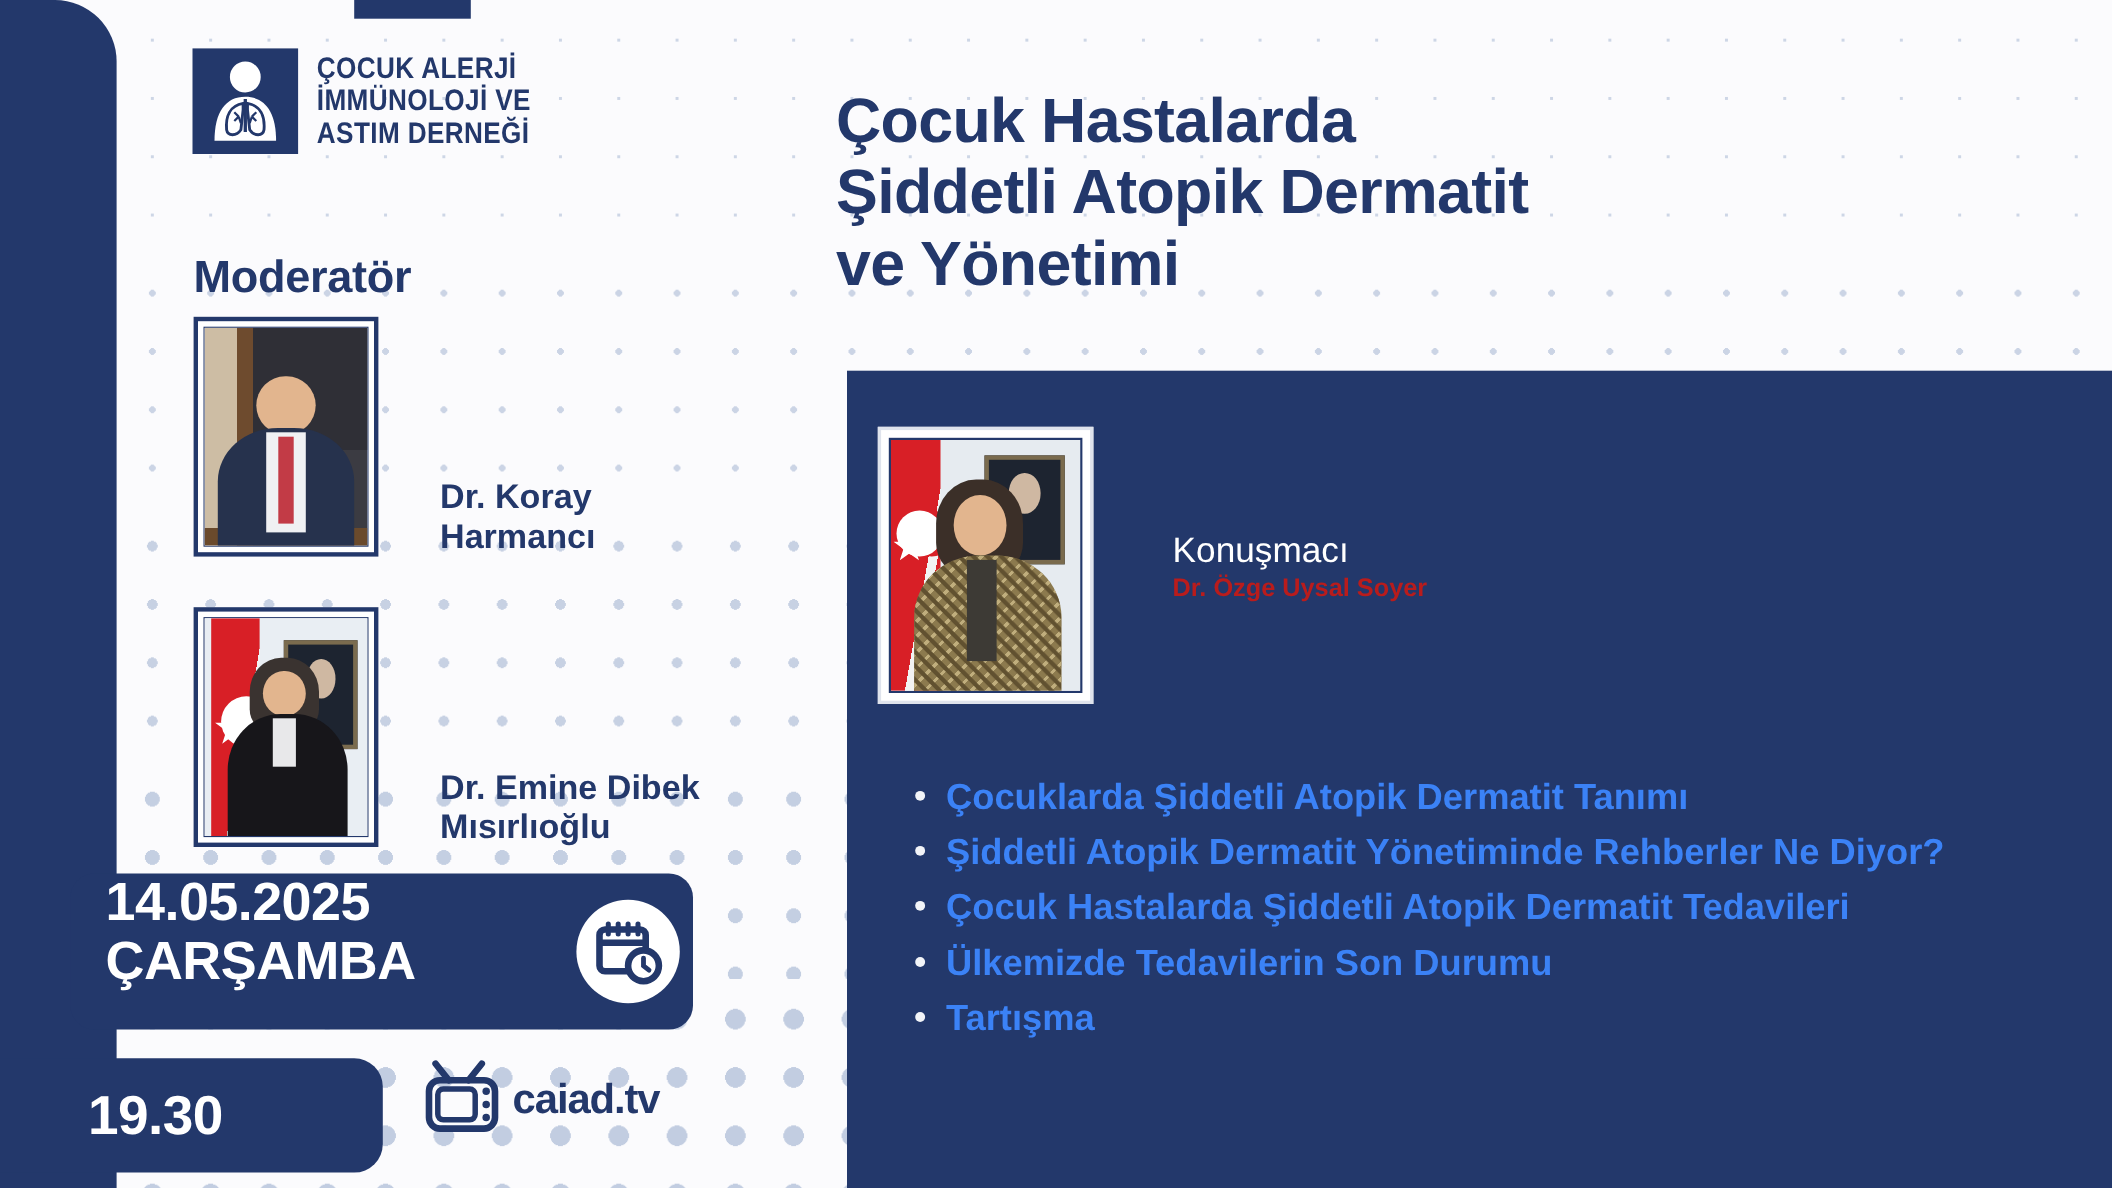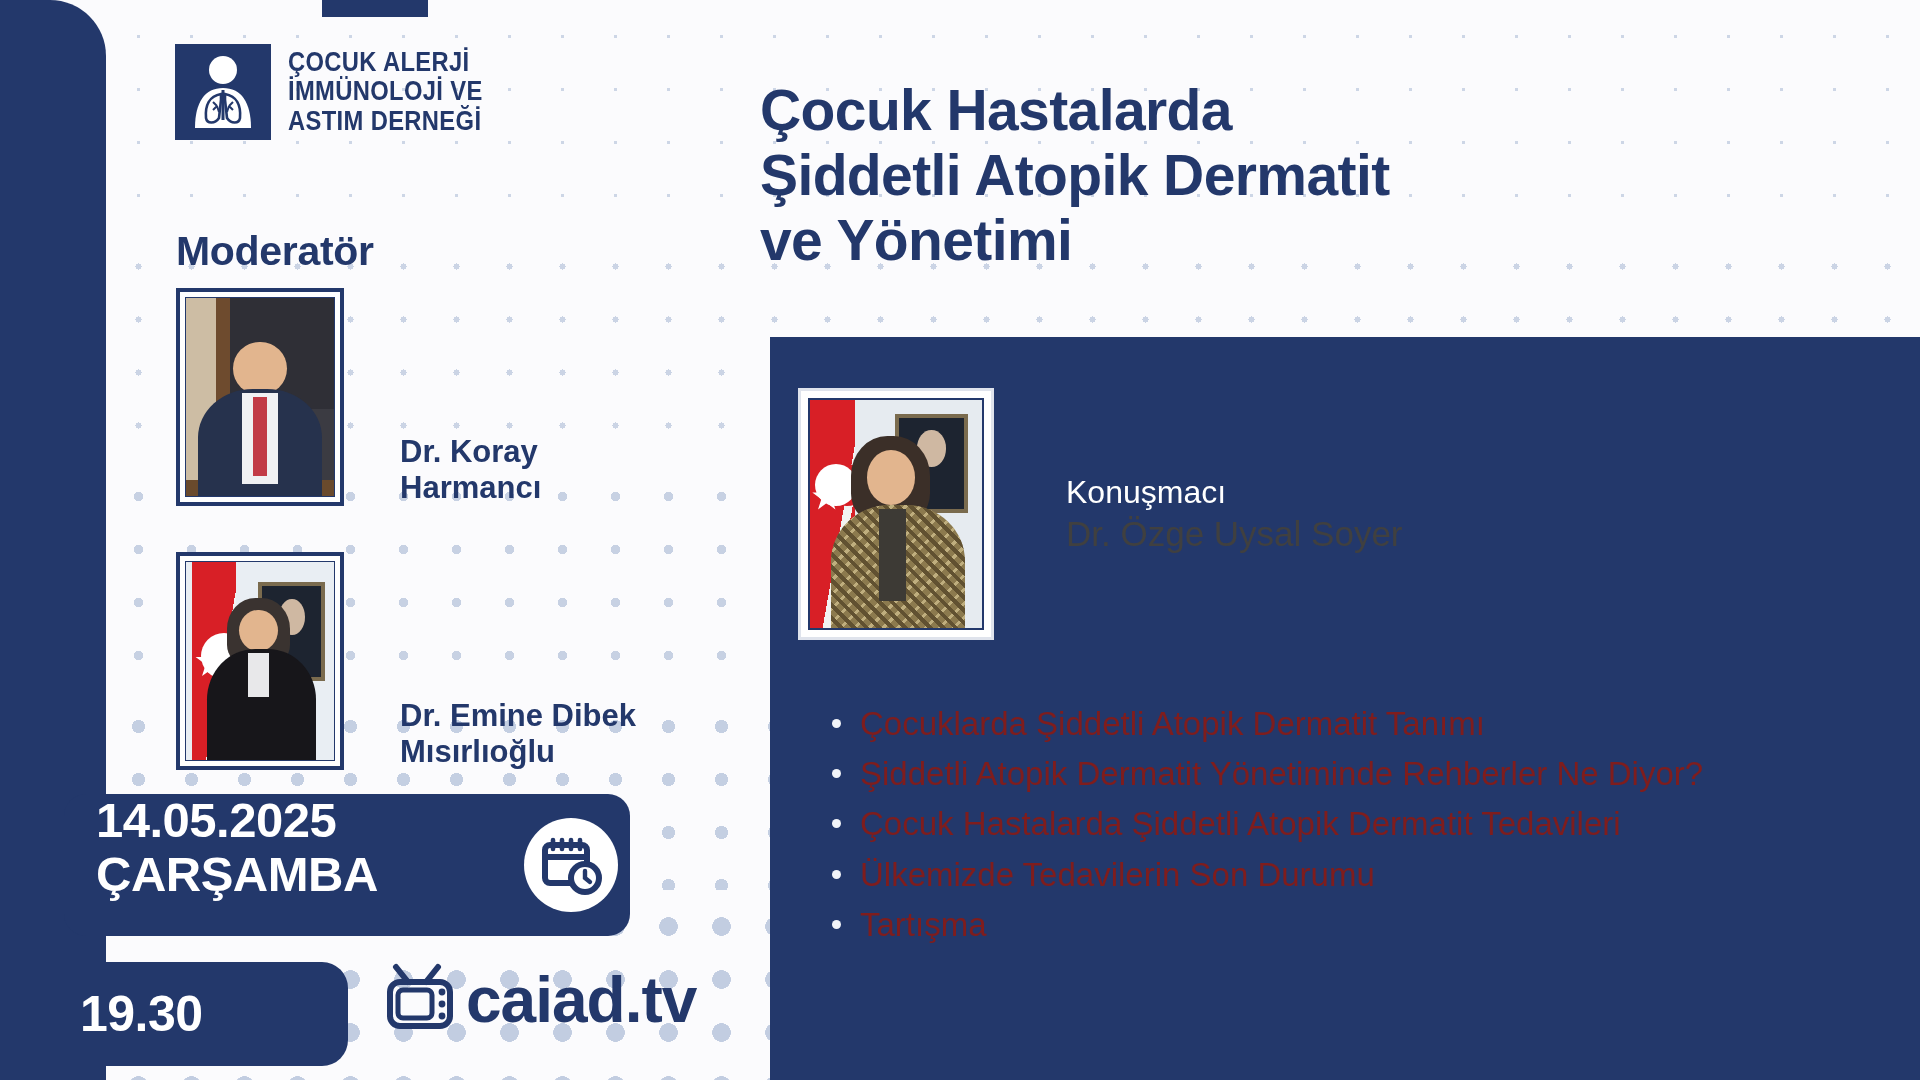--- a/index.html
+++ b/index.html
@@ -92,21 +92,21 @@
   .date-text{color:#ffffff;font-size:49px;font-weight:bold;line-height:1.1;
     margin-left:32px;white-space:pre-line;letter-spacing:-.5px;}
   .cal-circle{position:absolute;left:460px;top:24px;width:94px;height:94px;
     border-radius:50%;background:#ffffff;}
 
   .time-block{position:absolute;left:0;top:962px;width:348px;height:104px;
     background:#23386b;border-radius:0 26px 26px 0;display:flex;align-items:center;}
   .time-text{color:#ffffff;font-size:50px;font-weight:bold;margin-left:80px;letter-spacing:-.5px;}
 
   .tv-wrap{position:absolute;left:382px;top:962px;display:flex;align-items:center;gap:8px;}
-  .tv-label{color:#23386b;font-size:64px;font-weight:bold;letter-spacing:-1px;}
+  .tv-label{color:#23386b;font-size:38px;font-weight:bold;letter-spacing:-1px;}
 
   
   .title{position:absolute;left:760px;top:78px;width:900px;
     color:#23386b;font-size:57px;font-weight:bold;line-height:1.14;
     letter-spacing:-.6px;white-space:pre-line;}
 
   
   .live-badge{position:absolute;left:1654px;top:78px;width:212px;height:58px;
     background:#e8152b;border-radius:29px;display:flex;align-items:center;}
   .live-play{width:42px;height:42px;border-radius:50%;background:#ffffff;
@@ -114,27 +114,27 @@
   .live-play:after{content:"";position:absolute;left:15px;top:11px;
     border-left:17px solid #e8152b;border-top:10px solid transparent;border-bottom:10px solid transparent;}
   .live-text{color:#ffffff;font-size:38px;font-weight:bold;margin-left:10px;letter-spacing:.5px;}
 
   
   .speaker{position:absolute;left:798px;top:388px;display:flex;align-items:center;}
   .sframe{border:3px solid #dfe3ec;padding:7px;background:#ffffff;flex:none;}
   .sframe .photo{width:172px;height:228px;position:relative;overflow:hidden;border:2px solid #23386b;}
   .speaker-txt{margin-left:72px;}
   .speaker-role{color:#ffffff;font-size:32px;font-weight:normal;line-height:1.25;}
-  .speaker-name{color:#404040;font-size:35px;font-weight:normal;line-height:1.25;}
+  .speaker-name{color:#b91c1c;font-size:23px;font-weight:bold;line-height:1.25;}
 
   
   .topics{position:absolute;left:820px;top:702px;width:1060px;margin:0;padding:0;
     list-style:none;}
-  .topics li{position:relative;color:#7f1d1d;font-size:33px;line-height:1.34;
-    padding-left:40px;margin-bottom:6px;font-weight:400;}
+  .topics li{position:relative;color:#3b82f6;font-size:33px;line-height:1.34;
+    padding-left:40px;margin-bottom:6px;font-weight:700;}
   .topics li:before{content:"";position:absolute;left:12px;top:17px;
     width:9px;height:9px;border-radius:50%;background:#f2f4f8;}
 </style>
 </head>
 <body>
 
 <div id="poster">
 
   <div class="dots">
     <div class="dotband db1"></div>

